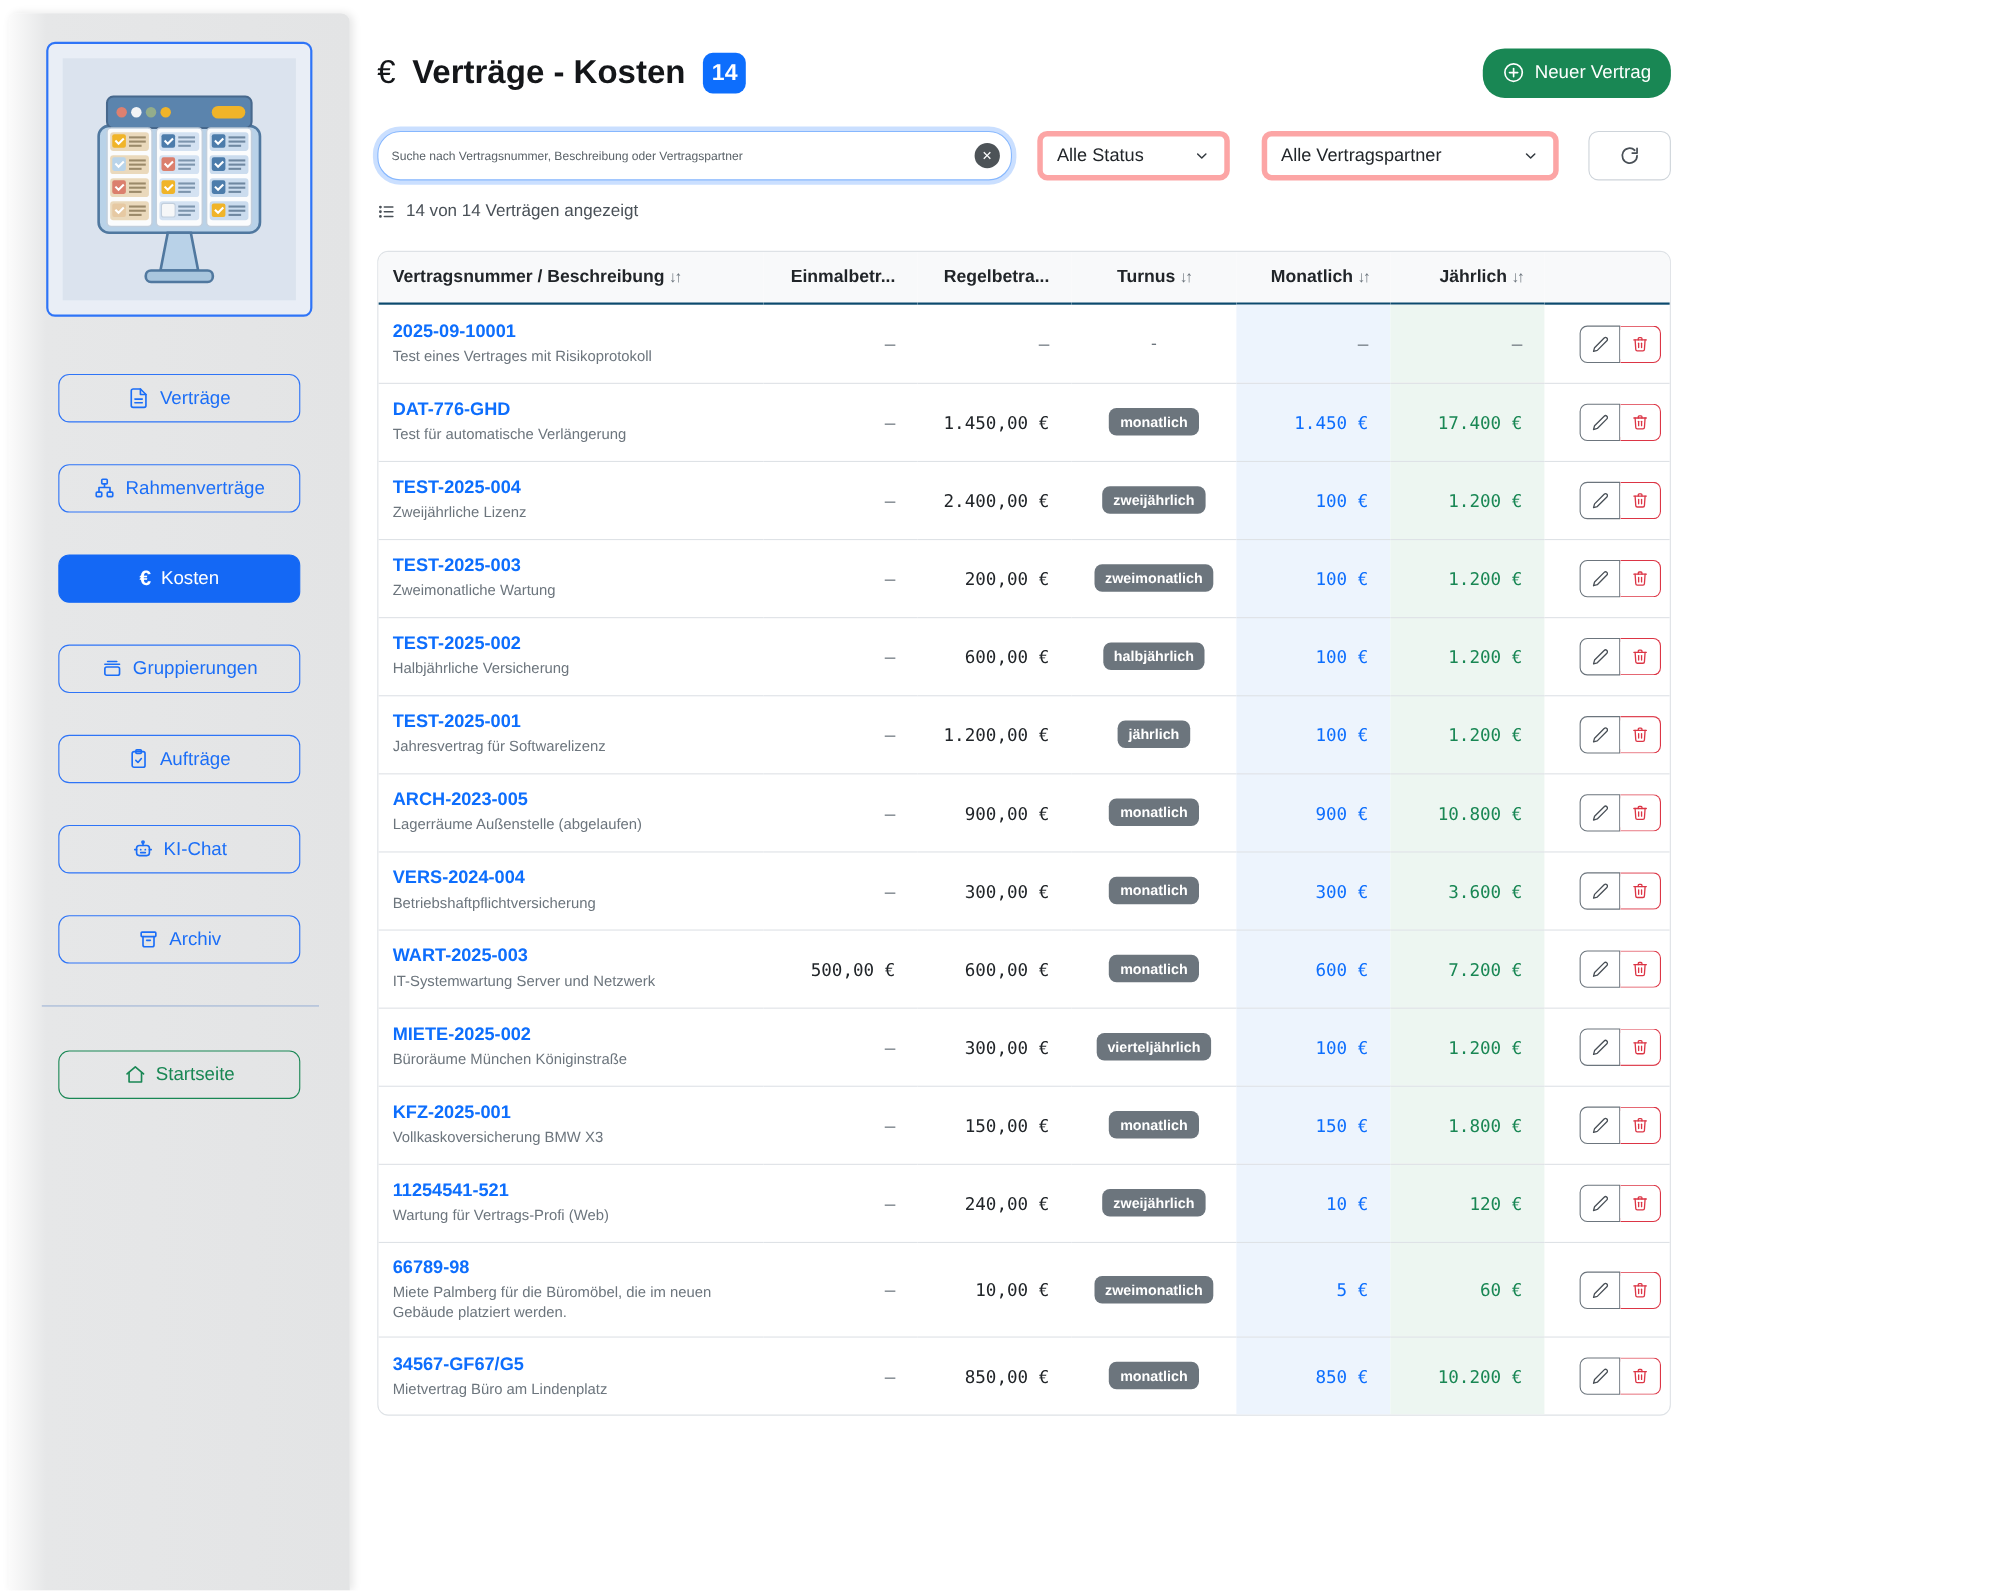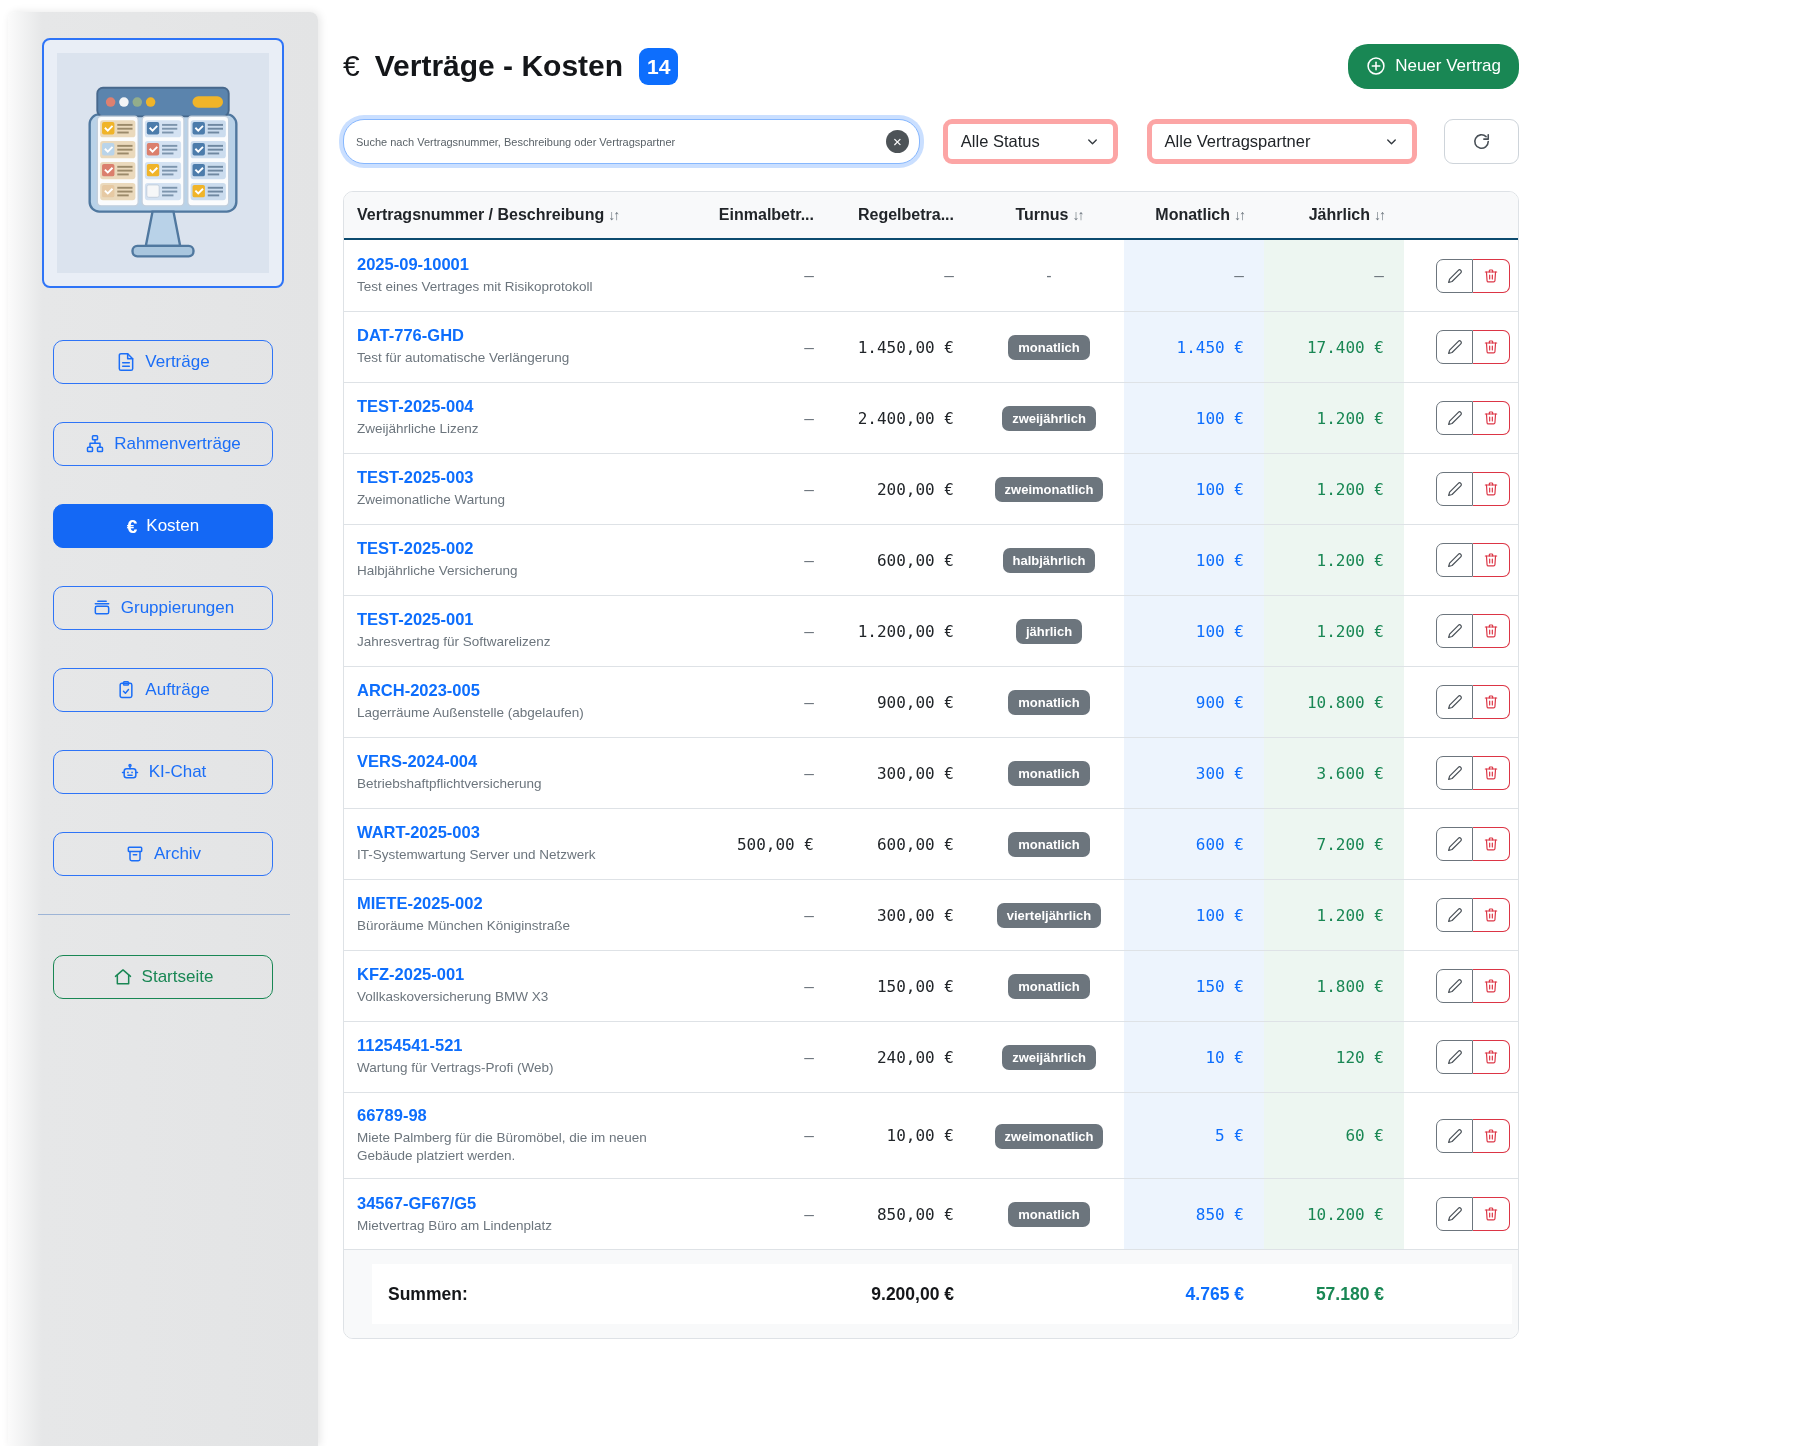--- a/index.html
+++ b/index.html
@@ -348,20 +348,33 @@
     <button class="btn-refresh">
       <span>
         <svg width="19" height="19" viewBox="0 0 24 24" fill="none" stroke="currentColor" stroke-width="2" stroke-linecap="round" stroke-linejoin="round">
             <path d="M20.5 12a8.5 8.5 0 1 1-2.7-6.2"></path>
             <polyline points="20.5 3.5 20.5 9 15 9"></polyline>
           </svg>
       </span>
     </button>
   </div>
 
+  <div class="status-line">
+    <span>
+      <svg width="17" height="17" viewBox="0 0 24 24" fill="none" stroke="#495057" stroke-width="2" stroke-linecap="round">
+          <circle cx="4" cy="6" r="0.8" fill="#495057"></circle>
+          <line x1="9" y1="6" x2="20" y2="6"></line>
+          <circle cx="4" cy="12" r="0.8" fill="#495057"></circle>
+          <line x1="9" y1="12" x2="20" y2="12"></line>
+          <circle cx="4" cy="18" r="0.8" fill="#495057"></circle>
+          <line x1="9" y1="18" x2="20" y2="18"></line>
+        </svg>
+    </span>
+    <span>14 von 14 Verträgen angezeigt</span>
+  </div>
 
   <div class="card">
     <table class="grid">
       <colgroup>
           <col class="c1">
           <col class="c2">
           <col class="c3">
           <col class="c4">
           <col class="c5">
           <col class="c6">
@@ -845,21 +858,14 @@
                       <line x1="14" y1="10.5" x2="14" y2="16.5"></line>
                     </svg>
           </span>
         </button>
       </div>
     </td>
   </tr>
         </tbody>
     </table>
 
-    <div class="tfoot">
-      <div class="tfoot-inner"></div>
-      <span class="sum-label">Summen:</span>
-      <span class="sum-regel">9.200,00 €</span>
-      <span class="sum-monat">4.765 €</span>
-      <span class="sum-jahr">57.180 €</span>
-    </div>
   </div>
 </main>
 
 </body></html>

